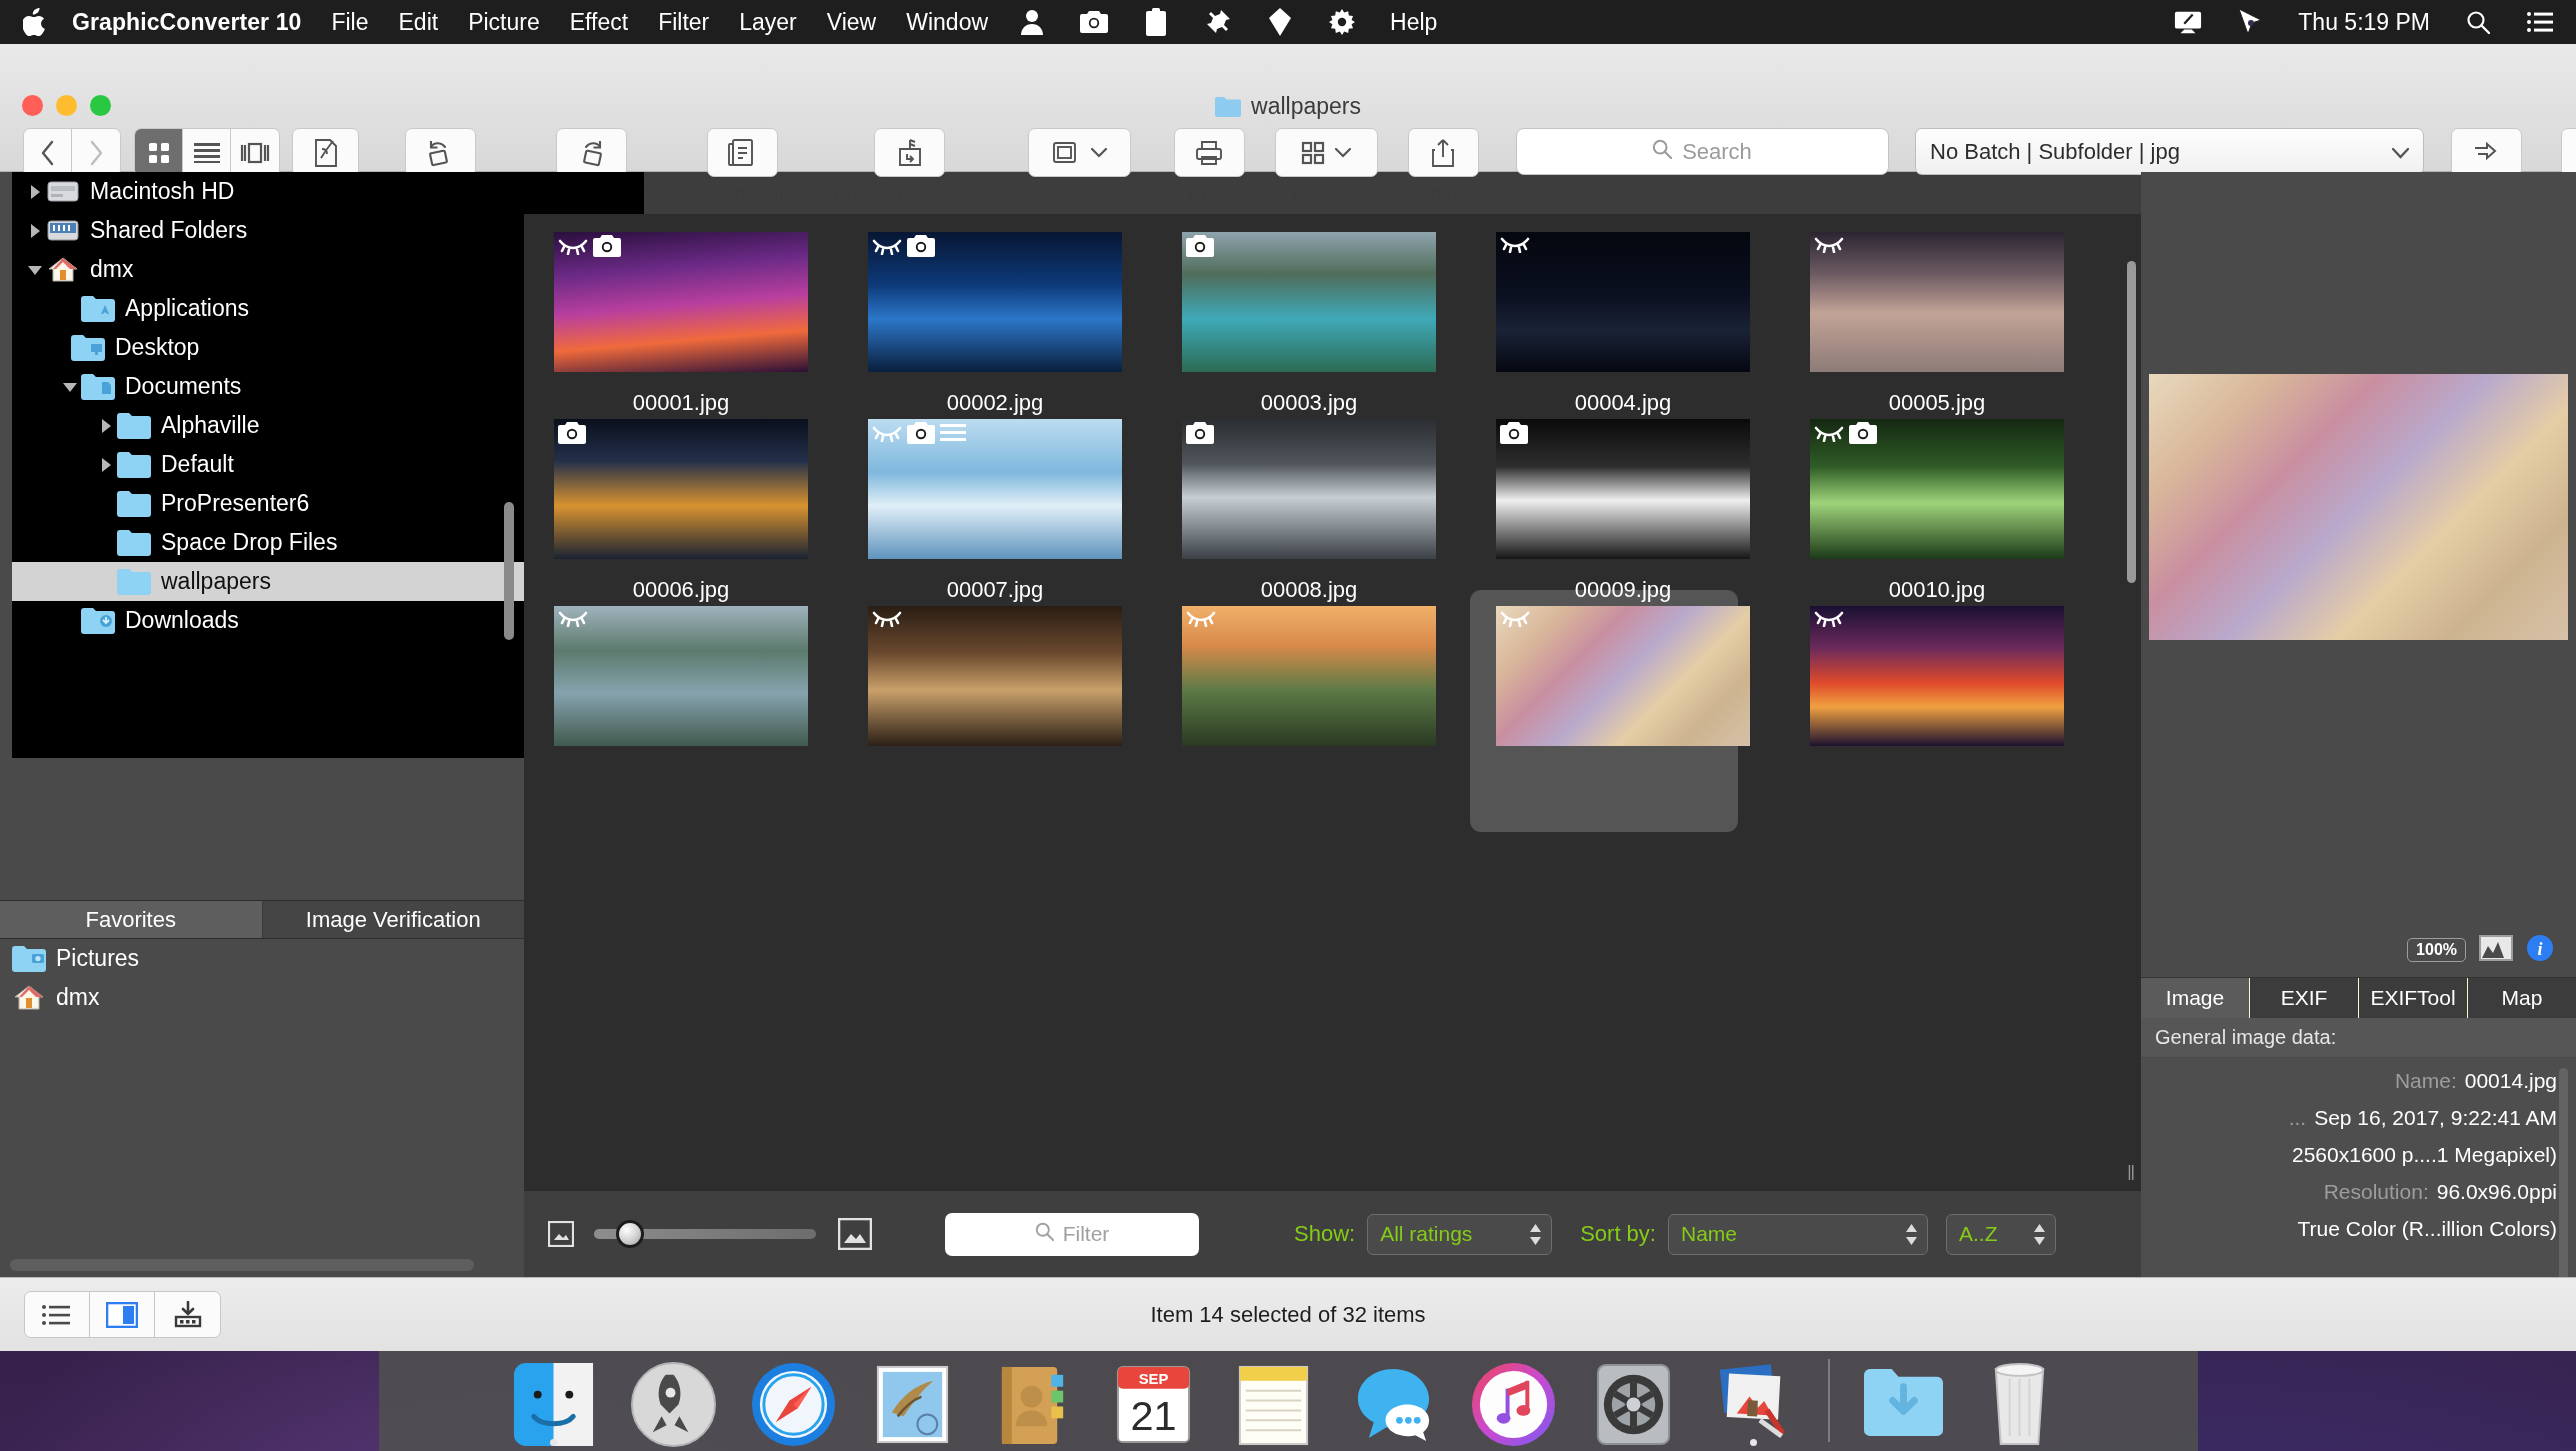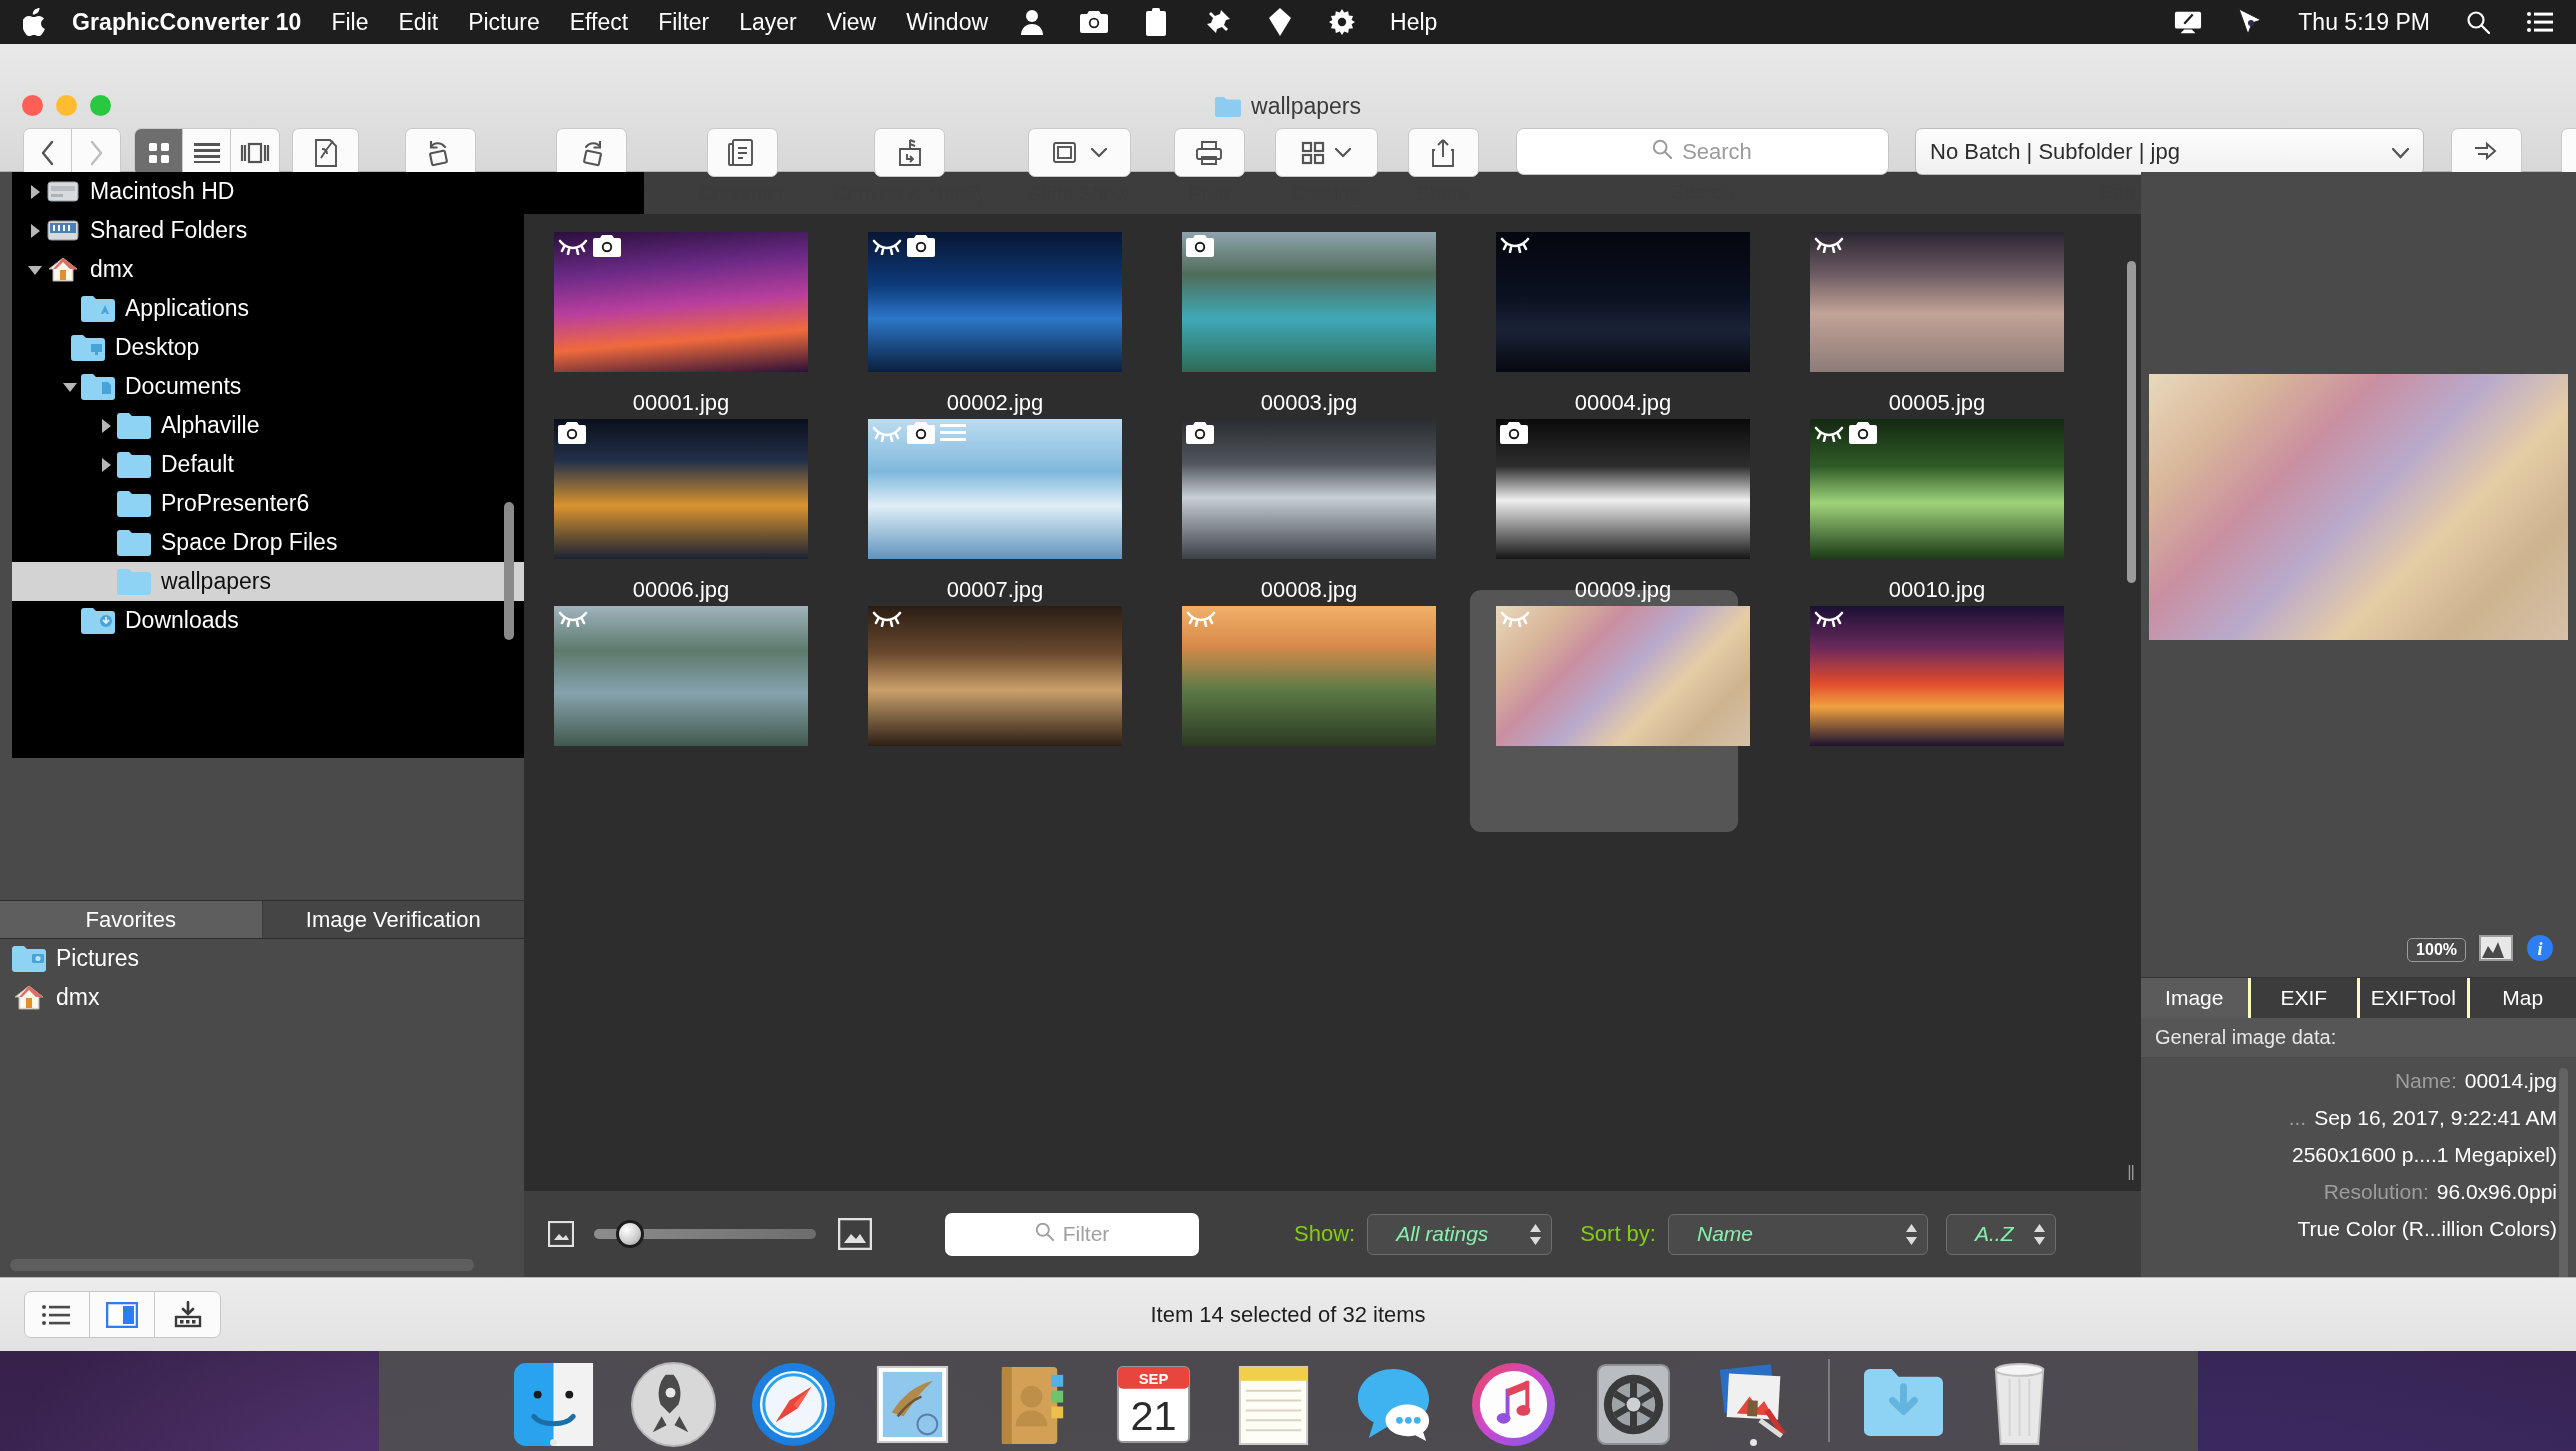--- a/index.html
+++ b/index.html
@@ -200,22 +200,22 @@
   .slider .knob{ position:absolute; left:22px; top:-9px; width:28px; height:28px; border-radius:50%;
     background:radial-gradient(circle at 35% 30%,#fff,#d0d0d0 55%,#9a9a9a 100%); border:3px solid #1c1c1c;}
   .filterbox{
     width:254px; height:43px; background:#fff; border-radius:7px;
     display:flex; align-items:center; justify-content:center; gap:9px;
     color:#a0a0a0; font-size:21px;
   }
   .bb-lbl{ color:#84cc16; font-size:22px; }
   .popup{
     background:#4a4a4a; border:1px solid #6d6d6d; border-radius:6px;
-    height:41px; display:flex; align-items:center; padding:0 28px;
-    color:#86efac; font-size:21px; position:relative;font-style:italic;
+    height:41px; display:flex; align-items:center; padding:0 12px;
+    color:#84cc16; font-size:21px; position:relative;
   }
   .popup .steppers{ position:absolute; right:9px; display:flex; flex-direction:column; gap:3px; }
 
   
   #rightpanel{
     position:absolute; top:128px; left:2141px; width:435px; height:1105px;
     background:#4a4a4a;
   }
   .preview{
     position:absolute; top:202px; left:8px; width:419px; height:266px;
@@ -228,21 +228,21 @@
   .pct-badge{
     border:1px solid #9d9d9d; border-radius:5px; color:#fff; font-size:16px;
     padding:2px 8px; font-weight:bold; background:#4a4a4a;
   }
   #infotabs{
     position:absolute; top:805px; left:0; width:435px; height:41px; display:flex;
     border-top:1px solid #343434;
   }
   .itab{
     flex:1; display:flex; align-items:center; justify-content:center;
-    font-size:21px; color:#fff; background:#3c3c3c; border-right:3px solid #fef9c3;
+    font-size:21px; color:#fff; background:#3c3c3c; border-right:1px solid #fef9c3;
   }
   .itab.active{ background:#5b5b5b; }
   .itab:last-child{ border-right:none; }
   .info-head{
     position:absolute; top:846px; left:0; width:435px; height:39px;
     background:#565656; display:flex; align-items:center; padding-left:14px;
     color:#e6e6e6; font-size:20px;
   }
   #infolist{
     position:absolute; top:886px; left:0; width:435px; height:335px;

